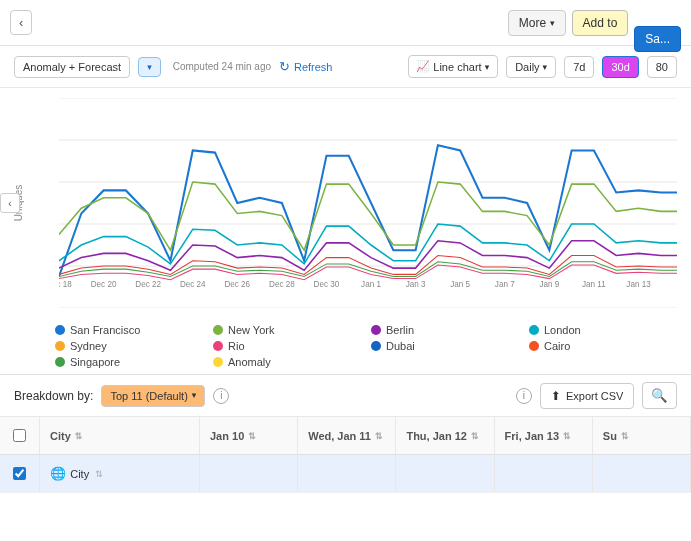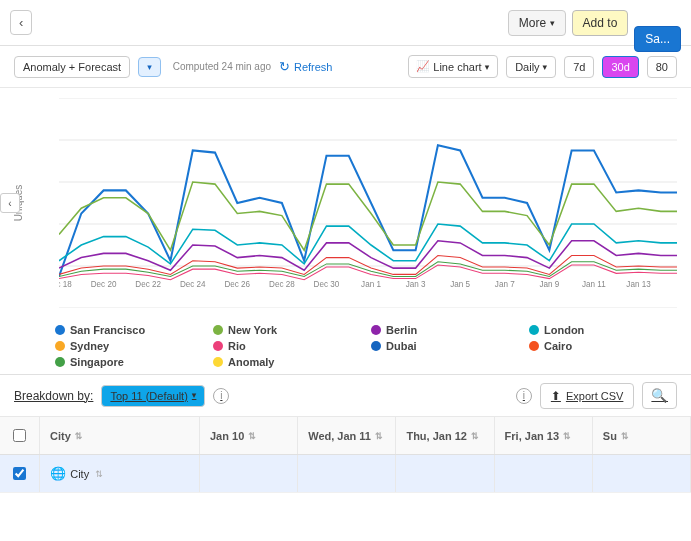--- a/index.html
+++ b/index.html
@@ -56,36 +56,36 @@
     }
     .y-axis-label {
       position: absolute; left: 0; top: 50%; transform: translateY(-50%) rotate(-90deg);
       font-size: 10px; color: #888; white-space: nowrap;
     }
     .chart-svg { width: 100%; height: 100%; }
 
     
     .legend {
       display: grid; grid-template-columns: repeat(4, 1fr);
-      padding: 6px 14px 6px 55px; gap: 4px 10px; font-weight: bold;
+      padding: 6px 14px 6px 55px; gap: 4px 10px;
     }
     .legend-item {
       display: flex; align-items: center; gap: 5px; font-size: 11px; color: #444;
     }
     .legend-dot { width: 10px; height: 10px; border-radius: 50%; flex-shrink: 0; }
 
     
     .bottom-section { border-top: 1px solid #e0e0e0; }
     .breakdown-bar {
       display: flex; align-items: center; padding: 8px 14px; gap: 8px;
-      border-bottom: 1px solid #e8e8e8; height: 42px; text-decoration: underline;
+      border-bottom: 1px solid #e8e8e8; height: 42px;
     }
     .breakdown-label { font-size: 12px; color: #333; font-weight: 500; }
     .breakdown-select {
-      border: 1px solid #ccc; background: #0ea5e9; border-radius: 4px;
+      border: 1px solid #ccc; background: #fdba74; border-radius: 4px;
       padding: 4px 8px; cursor: pointer; font-size: 11px; color: #333;
       display: flex; align-items: flex-start; gap: 4px;
     }
     .info-icon {
       width: 16px; height: 16px; border-radius: 50%; border: 1px solid #aaa;
       display: flex; align-items: center; justify-content: center;
       font-size: 10px; color: #888; cursor: pointer;
     }
     .export-btn {
       display: flex; align-items: center; gap: 5px;

